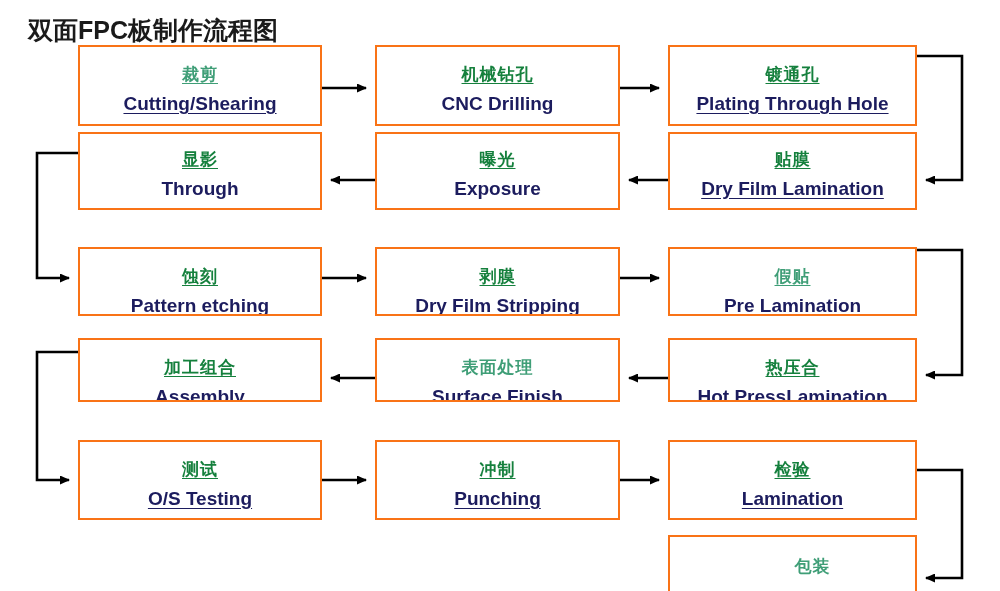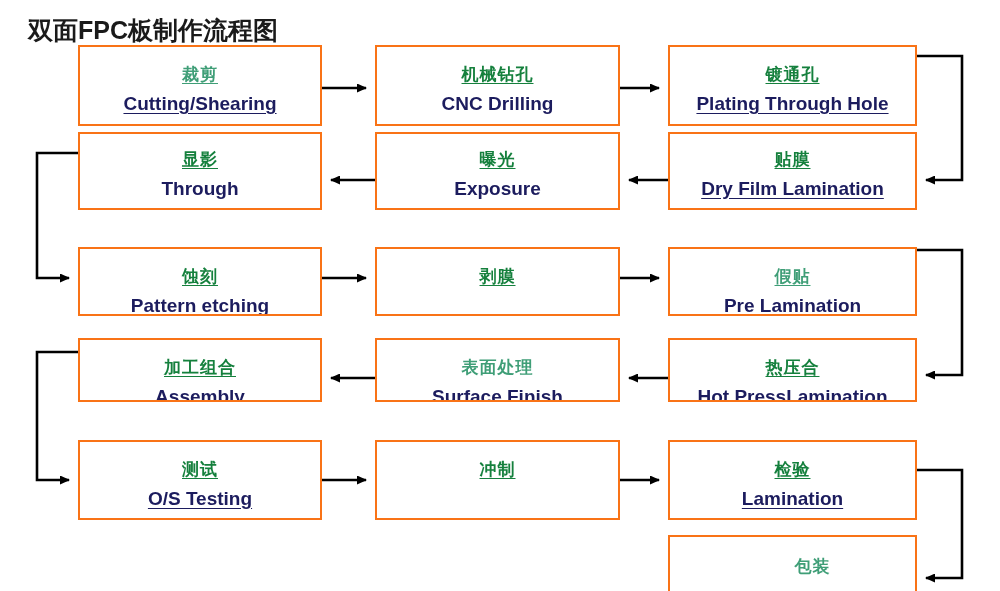--- a/index.html
+++ b/index.html
@@ -150,20 +150,21 @@
     <div class="en en-blue u">Dry Film Lamination</div>
   </div>
 
   <div class="node c1 r3">
     <div class="cn cn-blue u">蚀刻</div>
     <div class="en en-blue u">Pattern etching</div>
   </div>
 
   <div class="node c2 r3">
     <div class="cn cn-blue u">剥膜</div>
+    <div class="en en-blue u">Dry Film Stripping</div>
   </div>
 
   <div class="node c3 r3">
     <div class="cn cn-green u">假贴</div>
     <div class="en en-blue u">Pre Lamination</div>
   </div>
 
   <div class="node c1 r4">
     <div class="cn cn-blue u">加工组合</div>
     <div class="en en-blue u">Assembly</div>
@@ -179,20 +180,21 @@
     <div class="en en-blue u">Hot PressLamination</div>
   </div>
 
   <div class="node c1 r5">
     <div class="cn cn-blue u">测试</div>
     <div class="en en-blue u">O/S Testing</div>
   </div>
 
   <div class="node c2 r5">
     <div class="cn cn-blue u">冲制</div>
+    <div class="en en-blue u">Punching</div>
   </div>
 
   <div class="node c3 r5">
     <div class="cn cn-blue u">检验</div>
     <div class="en en-blue u">Lamination</div>
   </div>
 
   <div class="node c3 r6">
     <div class="cn cn-green">包装</div>
   </div>

